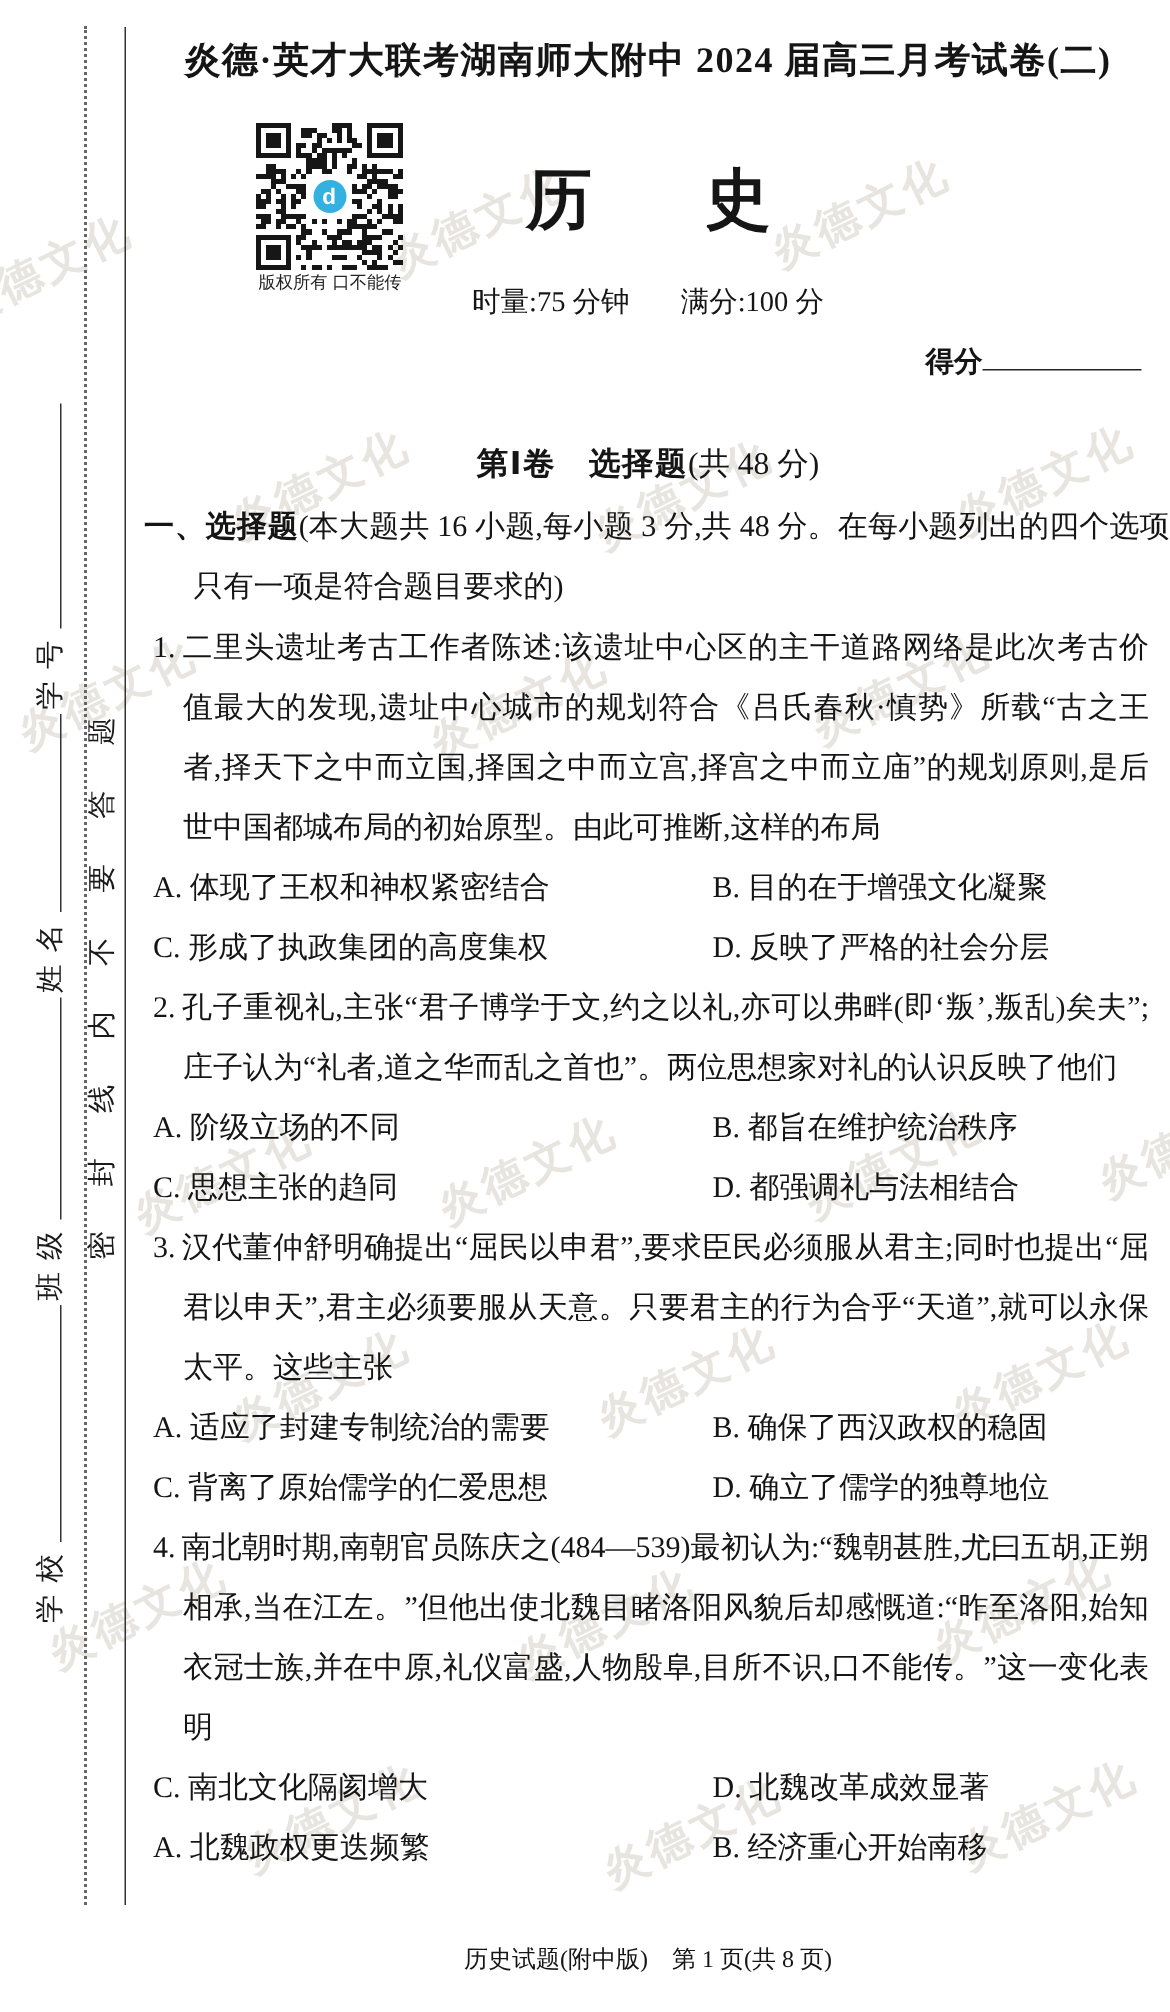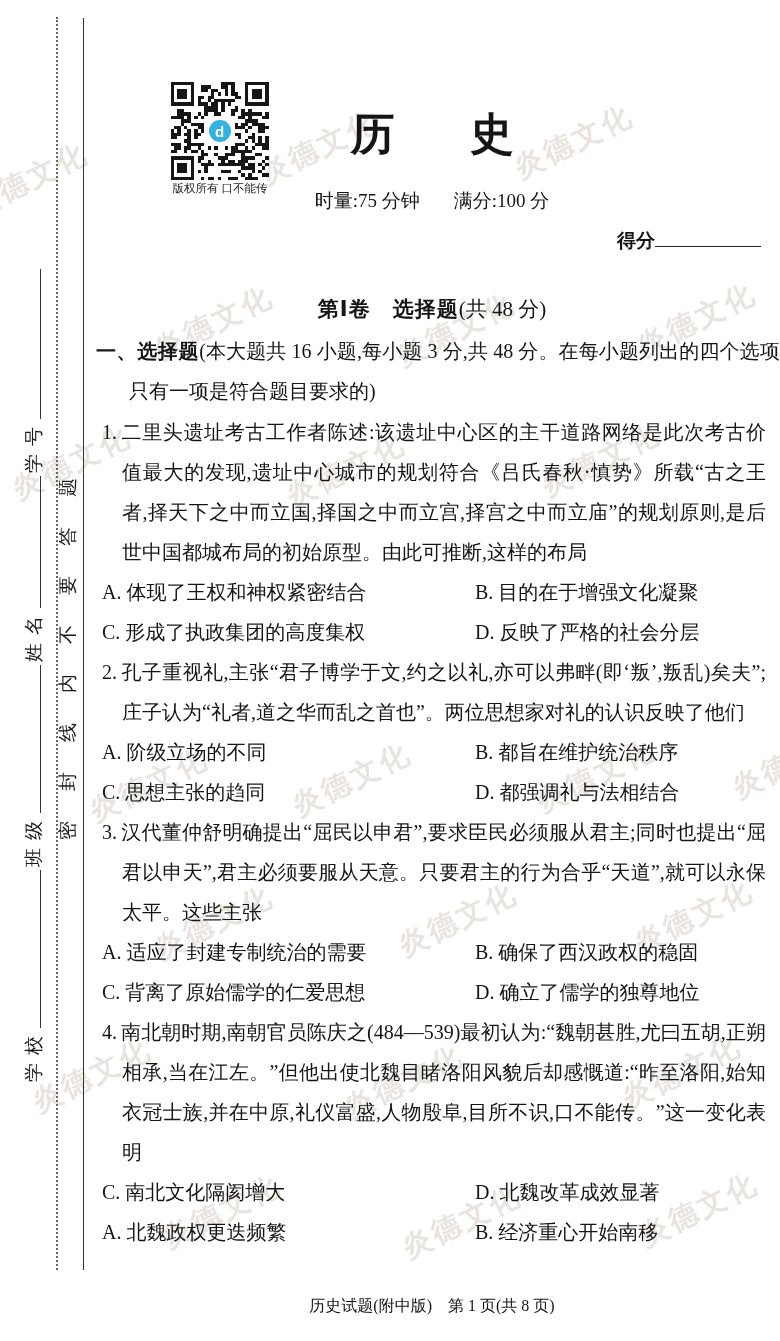--- a/index.html
+++ b/index.html
@@ -95,20 +95,21 @@
     <span class="flabel">姓名</span>
       <span class="fblank w3"></span>
     <span class="flabel">学号</span>
       <span class="fblank w4"></span>
   </div>
   <div class="seal-text-rot">密封线内不要答题</div>
   <div class="seal-dotted"></div>
   <div class="border-line"></div>
 
   <div class="main">
+    <h1 class="title">炎德·英才大联考湖南师大附中 2024 届高三月考试卷(二)</h1>
 
     <div class="qr">
       <svg id="qr-svg" viewBox="0 0 29 29" shape-rendering="crispEdges">
         <g fill="#161616">
           <rect x="0" y="0" width="7" height="7"></rect>
             <rect x="22" y="0" width="7" height="7"></rect>
             <rect x="0" y="22" width="7" height="7"></rect>
         </g>
         <g fill="#ffffff">
           <rect x="1" y="1" width="5" height="5"></rect>

